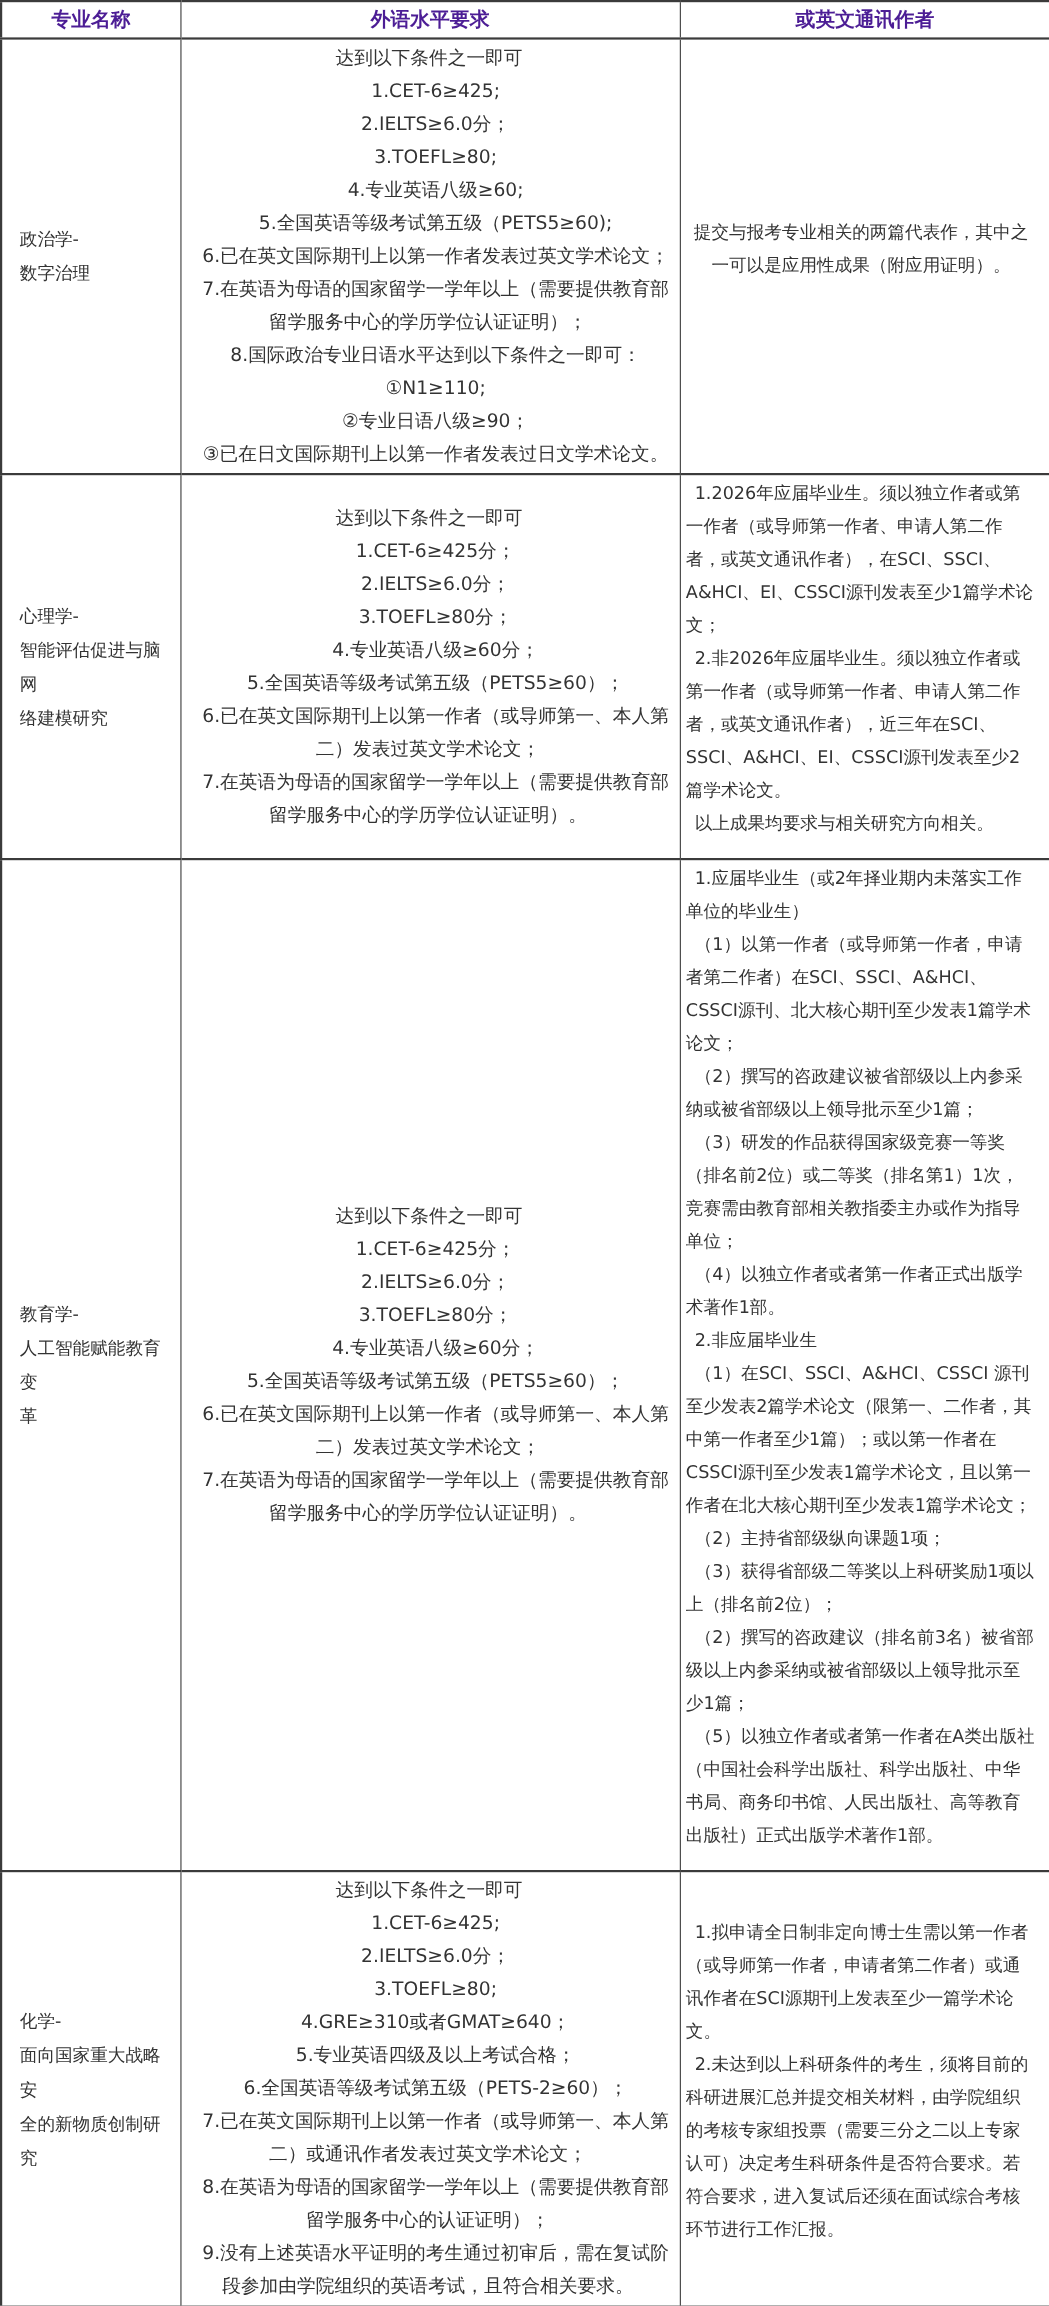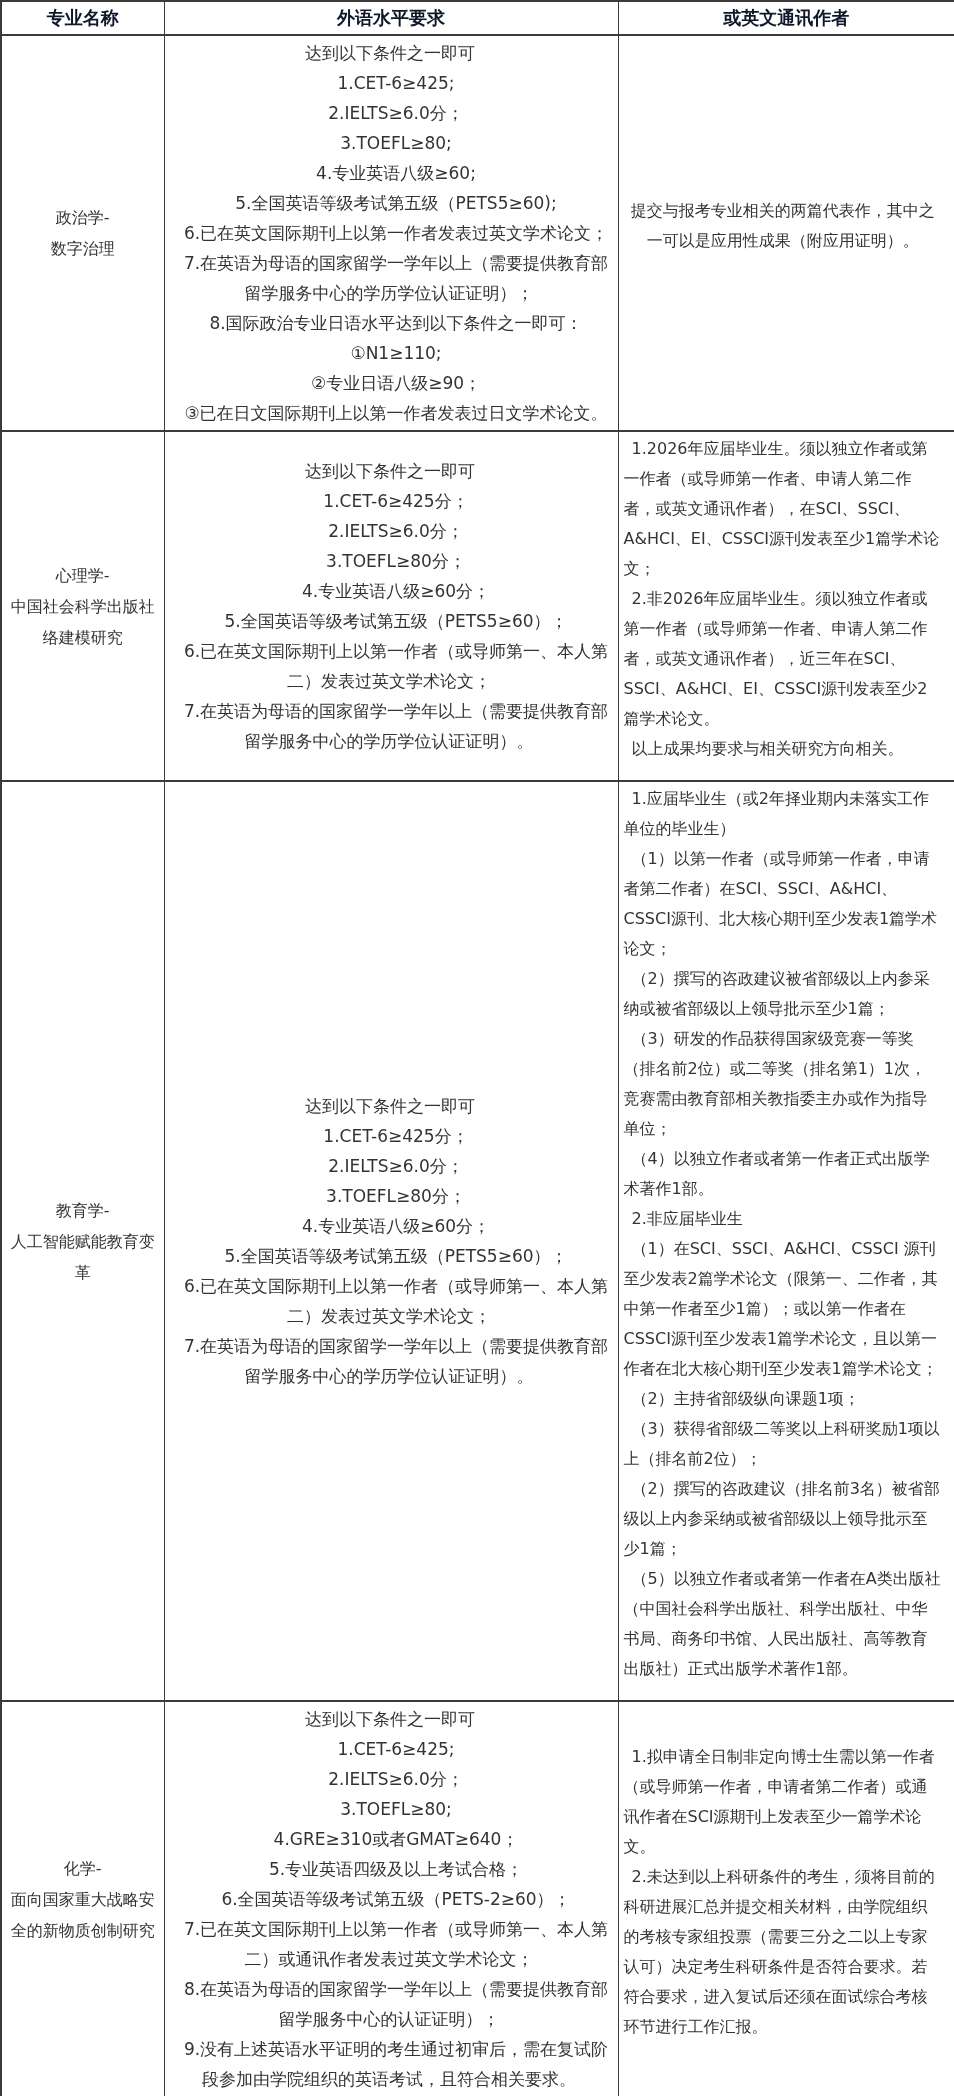--- a/index.html
+++ b/index.html
@@ -25,28 +25,28 @@
     border-bottom: 2px solid #3b3b3b;
     box-sizing: border-box;
   }
   .req-table th {
     height: 34px;
     font-size: 18px;
     font-weight: bold;
     text-align: center;
     vertical-align: middle;
     padding: 2px;
-    color: #0f172a;
+    color: #4c1d95;
   }
   td.major-cell {
-    text-align: center;
+    text-align: left;
     vertical-align: middle;
     font-size: 16px;
     line-height: 31px;
-    padding: 2px 4px;
+    padding: 2px 16px;
   }
   td.lang-cell {
     vertical-align: middle;
     font-size: 17px;
     line-height: 30px;
     padding: 2px 8px 2px 4px;
     text-align: center;
   }
   td.lang-cell .line { text-indent: 14px; }
   td.lang-cell .line:first-child { text-indent: 2px; }
@@ -111,21 +111,21 @@
           <div class="line">②专业日语八级≥90；</div>
           <div class="line">③已在日文国际期刊上以第一作者发表过日文学术论文。</div>
         </td>
       <td class="research-cell centered">
           <div class="line">提交与报考专业相关的两篇代表作，其中之一可以是应用性成果（附应用证明）。</div>
         </td>
     </tr>
     <tr style="height:302px">
       <td class="major-cell">
           <div class="line">心理学-</div>
-          <div class="line">中国社会科学出版社</div>
+          <div class="line">智能评估促进与脑网</div>
           <div class="line">络建模研究</div>
         </td>
       <td class="lang-cell">
           <div class="line">达到以下条件之一即可</div>
           <div class="line">1.CET-6≥425分；</div>
           <div class="line">2.IELTS≥6.0分；</div>
           <div class="line">3.TOEFL≥80分；</div>
           <div class="line">4.专业英语八级≥60分；</div>
           <div class="line">5.全国英语等级考试第五级（PETS5≥60）；</div>
           <div class="line">6.已在英文国际期刊上以第一作者（或导师第一、本人第二）发表过英文学术论文；</div>

